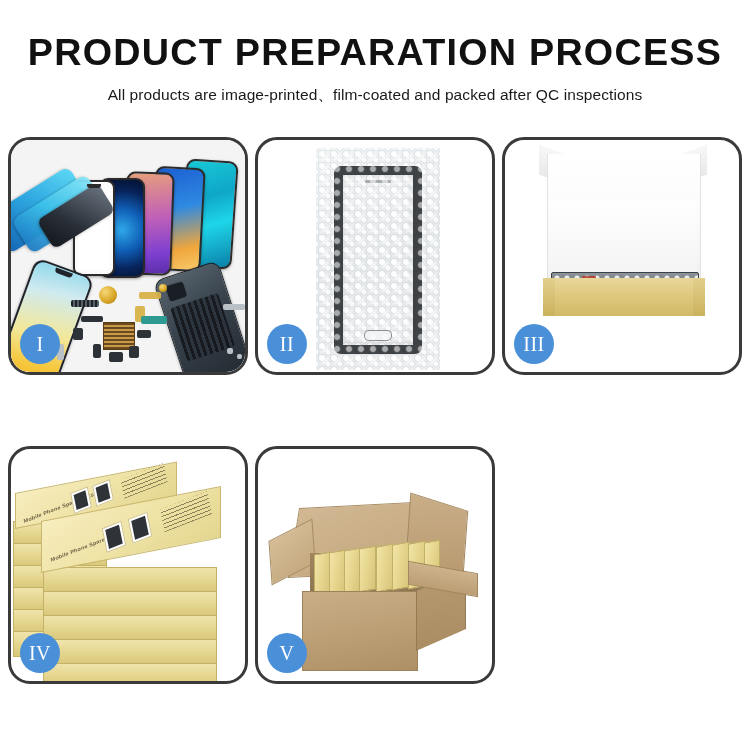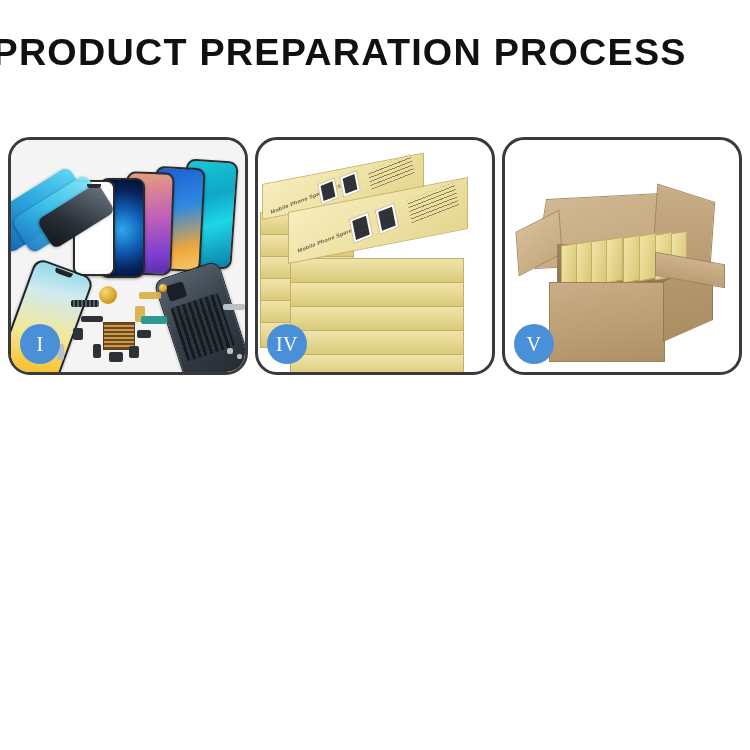--- a/index.html
+++ b/index.html
@@ -12,21 +12,21 @@
     height: 750px;
     font-family: "Liberation Sans", sans-serif;
     overflow: hidden;
     position: relative;
   }
 
   
   #header {
     width: 100%;
     padding-top: 34px;
-    text-align: left;
+    text-align: center;
   }
   #page-title {
     font-family: "Liberation Sans", sans-serif;
     font-size: 37px;
     font-weight: bold;
     color: #111111;
     letter-spacing: 1.2px;
     line-height: 1;
     margin: 0;
     transform: scaleX(1.02);
@@ -317,20 +317,21 @@
     position:absolute; left:100px; top:18px; width:78px; height:26px;
     background: linear-gradient(120deg, rgba(255,255,255,.55), rgba(255,255,255,.08));
     transform: rotate(24deg); filter: blur(1px);
   }
 </style>
 </head>
 <body>
 
 <div id="header">
   <h1 id="page-title">PRODUCT PREPARATION PROCESS</h1>
+  <p id="page-subtitle">All products are image-printed、film-coated and packed after QC inspections</p>
 </div>
 
 <div id="panel-grid">
 
   <div class="panel">
     <div class="panel-stage">
       <div class="p1-bg"></div>
 
       <div class="ph ph-fan1"></div>
       <div class="ph ph-fan2"></div>
@@ -367,21 +368,49 @@
       <div class="part" style="left:126px;top:190px;width:14px;height:8px;"></div>
       <div class="part-sil" style="left:46px;top:204px;width:7px;height:16px;"></div>
       <div class="part-sil" style="left:212px;top:164px;width:22px;height:6px;"></div>
       <div class="part-sil" style="left:216px;top:208px;width:6px;height:6px;"></div>
       <div class="part-sil" style="left:226px;top:214px;width:5px;height:5px;"></div>
       <div class="part-gold" style="left:148px;top:144px;width:8px;height:8px;"></div>
     </div>
     <div class="badge">I</div>
   </div>
 
-
+  <div class="panel">
+    <div class="panel-stage">
+      <div class="p2-sheet">
+        <div class="p2-screen">
+          <div class="p2-ear"></div>
+          <div class="p2-home"></div>
+        </div>
+        <div class="p2-bubbles-over"></div>
+      </div>
+    </div>
+    <div class="badge">II</div>
+  </div>
+
+  <div class="panel">
+    <div class="panel-stage">
+      <div class="p3-lid-flapL"></div>
+      <div class="p3-lid-flapR"></div>
+      <div class="p3-lid"></div>
+      <div class="p3-inner-foam"></div>
+      <div class="p3-prod">
+        <div class="p3-prod-red"></div>
+        <div class="p3-prod-chip"></div>
+      </div>
+      <div class="p3-tray"></div>
+      <div class="p3-tray-lipL"></div>
+      <div class="p3-tray-lipR"></div>
+    </div>
+    <div class="badge">III</div>
+  </div>
 
   <div class="panel">
     <div class="panel-stage">
 
       <div class="p4-box" style="left:2px;top:72px;width:92px;height:22px;"></div>
       <div class="p4-box" style="left:2px;top:94px;width:92px;height:22px;"></div>
       <div class="p4-box" style="left:2px;top:116px;width:92px;height:22px;"></div>
       <div class="p4-box" style="left:2px;top:138px;width:92px;height:22px;"></div>
       <div class="p4-box" style="left:2px;top:160px;width:92px;height:22px;"></div>
       <div class="p4-box" style="left:2px;top:182px;width:92px;height:24px;"></div>

